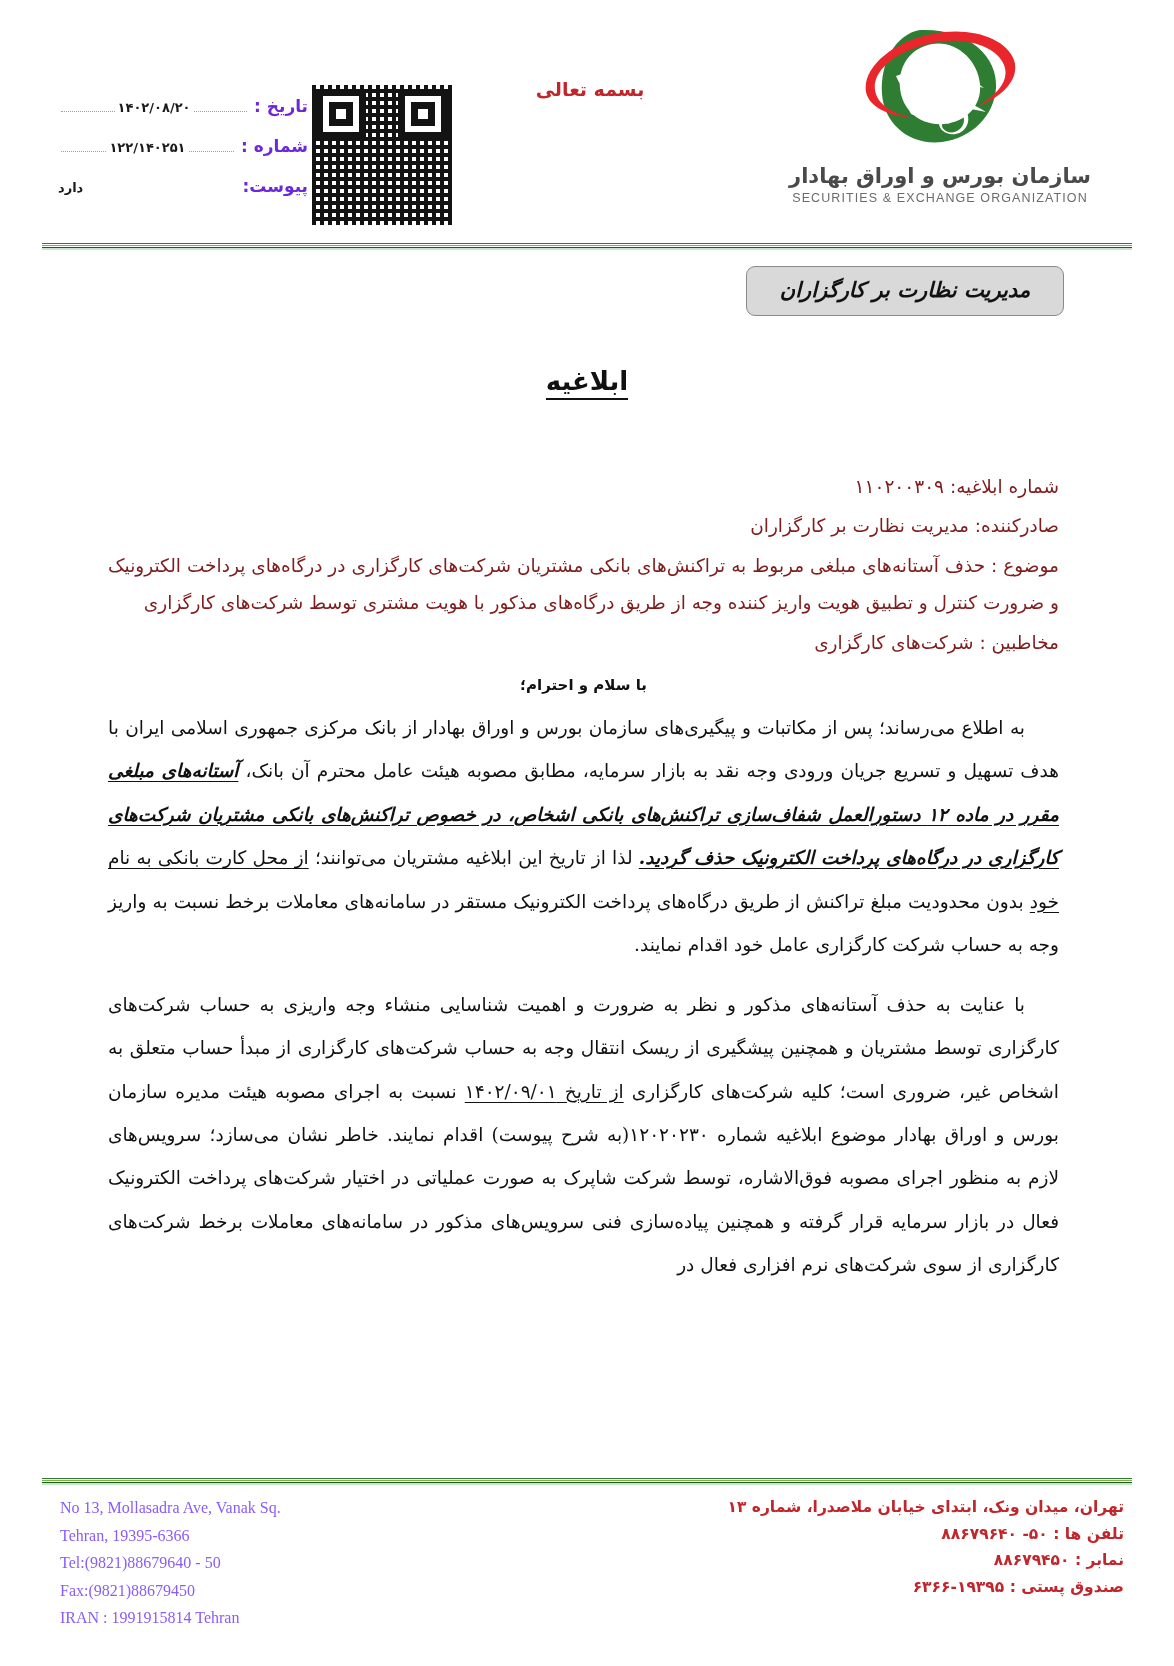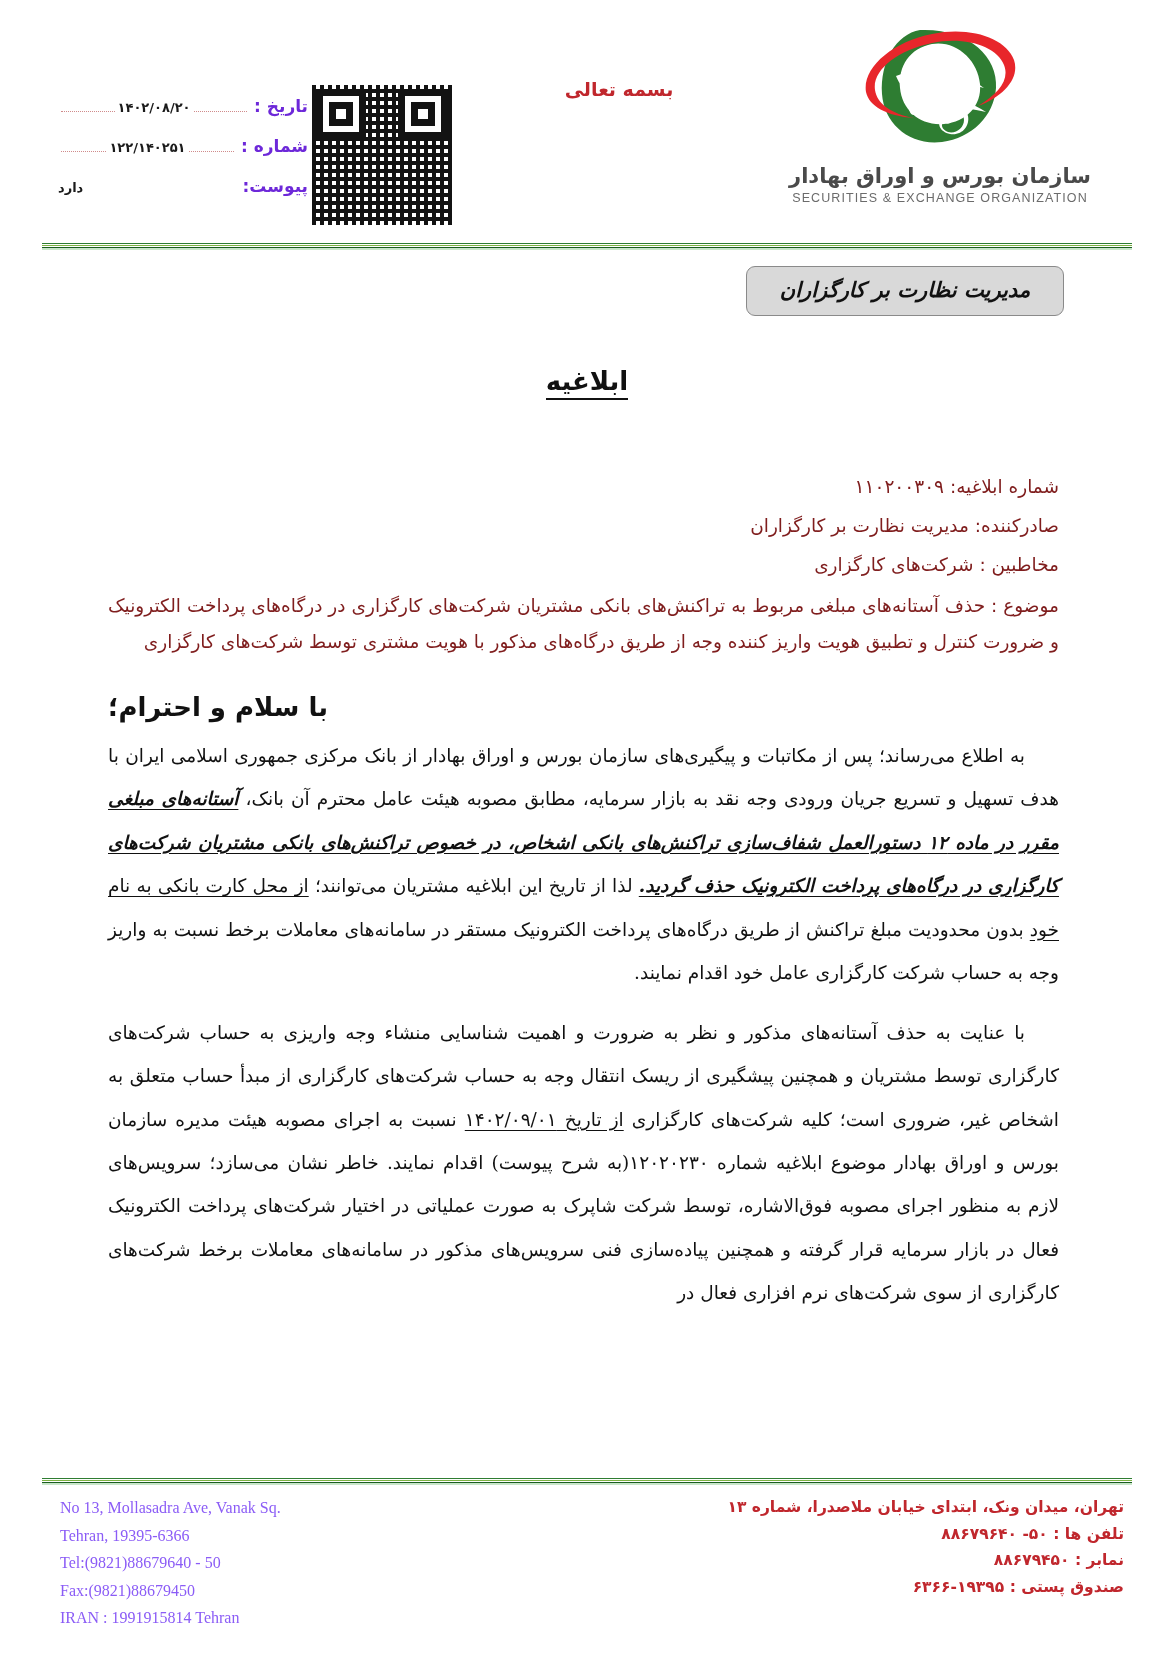--- a/index.html
+++ b/index.html
@@ -79,21 +79,21 @@
     width: 36px; height: 36px;
     border: 7px solid #111;
     background: #fff;
     box-shadow: inset 0 0 0 6px #fff, inset 0 0 0 13px #111;
   }
   .qr::before { top: 4px; left: 4px; }
   .qr::after  { top: 4px; right: 4px; }
 
   .besmeh {
     position: absolute;
-    top: 78px; left: 534px;
+    top: 78px; left: 505px;
     width: 170px;
     text-align: center;
     color: #c0272d;
     font-size: 19px;
     font-weight: bold;
   }
 
   .logo-wrap {
     position: absolute;
     top: 18px; left: 775px;
@@ -180,25 +180,25 @@
     text-align: right;
     line-height: 1.85;
     margin-bottom: 5px;
   }
   .field-line.subject {
     text-align: justify;
     text-align-last: right;
     line-height: 1.95;
   }
   .salutation {
-    font-size: 26px;
-    font-weight: bold;
-    margin-top: 32px;
+    font-size: 15px;
+    font-weight: bold;
+    margin-top: 16px;
     margin-bottom: 12px;
-    text-align: left;
+    text-align: center;
   }
   p.para {
     font-size: 18.5px;
     line-height: 2.35;
     text-align: justify;
     text-align-last: right;
     margin: 0 0 16px 0;
     font-family: "DejaVu Serif", "Liberation Serif", serif;
     text-indent: 34px;
   }
@@ -312,28 +312,28 @@
   <div class="field-line">
     <span>شماره ابلاغیه:</span>
     <span>۱۱۰۲۰۰۳۰۹</span>
   </div>
 
   <div class="field-line">
     <span>صادرکننده:</span>
     <span>مدیریت نظارت بر کارگزاران</span>
   </div>
 
+  <div class="field-line subject">
+    <span>موضوع :</span>
+    <span>حذف آستانه‌های مبلغی مربوط به تراکنش‌های بانکی مشتریان شرکت‌های کارگزاری در درگاه‌های پرداخت الکترونیک و ضرورت کنترل و تطبیق هویت واریز کننده وجه از طریق درگاه‌های مذکور با هویت مشتری توسط شرکت‌های کارگزاری</span>
+  </div>
+
   <div class="field-line">
     <span>مخاطبین :</span>
     <span>شرکت‌های کارگزاری</span>
-  </div>
-
-  <div class="field-line subject">
-    <span>موضوع :</span>
-    <span>حذف آستانه‌های مبلغی مربوط به تراکنش‌های بانکی مشتریان شرکت‌های کارگزاری در درگاه‌های پرداخت الکترونیک و ضرورت کنترل و تطبیق هویت واریز کننده وجه از طریق درگاه‌های مذکور با هویت مشتری توسط شرکت‌های کارگزاری</span>
   </div>
 
   <div class="salutation">با سلام و احترام؛</div>
 
   <p class="para">
     <span>به اطلاع می‌رساند؛ پس از مکاتبات و پیگیری‌های سازمان بورس و اوراق بهادار از بانک مرکزی جمهوری اسلامی ایران با هدف تسهیل و تسریع جریان ورودی وجه نقد به بازار سرمایه، مطابق مصوبه هیئت عامل محترم آن بانک،</span>
     <span class="em-u">آستانه‌های مبلغی مقرر در ماده ۱۲ دستورالعمل شفاف‌سازی تراکنش‌های بانکی اشخاص، در خصوص تراکنش‌های بانکی مشتریان شرکت‌های کارگزاری در درگاه‌های پرداخت الکترونیک حذف گردید.</span>
     <span>لذا از تاریخ این ابلاغیه مشتریان می‌توانند؛</span>
     <span class="u">از محل کارت بانکی به نام خود</span>
     <span>بدون محدودیت مبلغ تراکنش از طریق درگاه‌های پرداخت الکترونیک مستقر در سامانه‌های معاملات برخط نسبت به واریز وجه به حساب شرکت کارگزاری عامل خود اقدام نمایند.</span>

